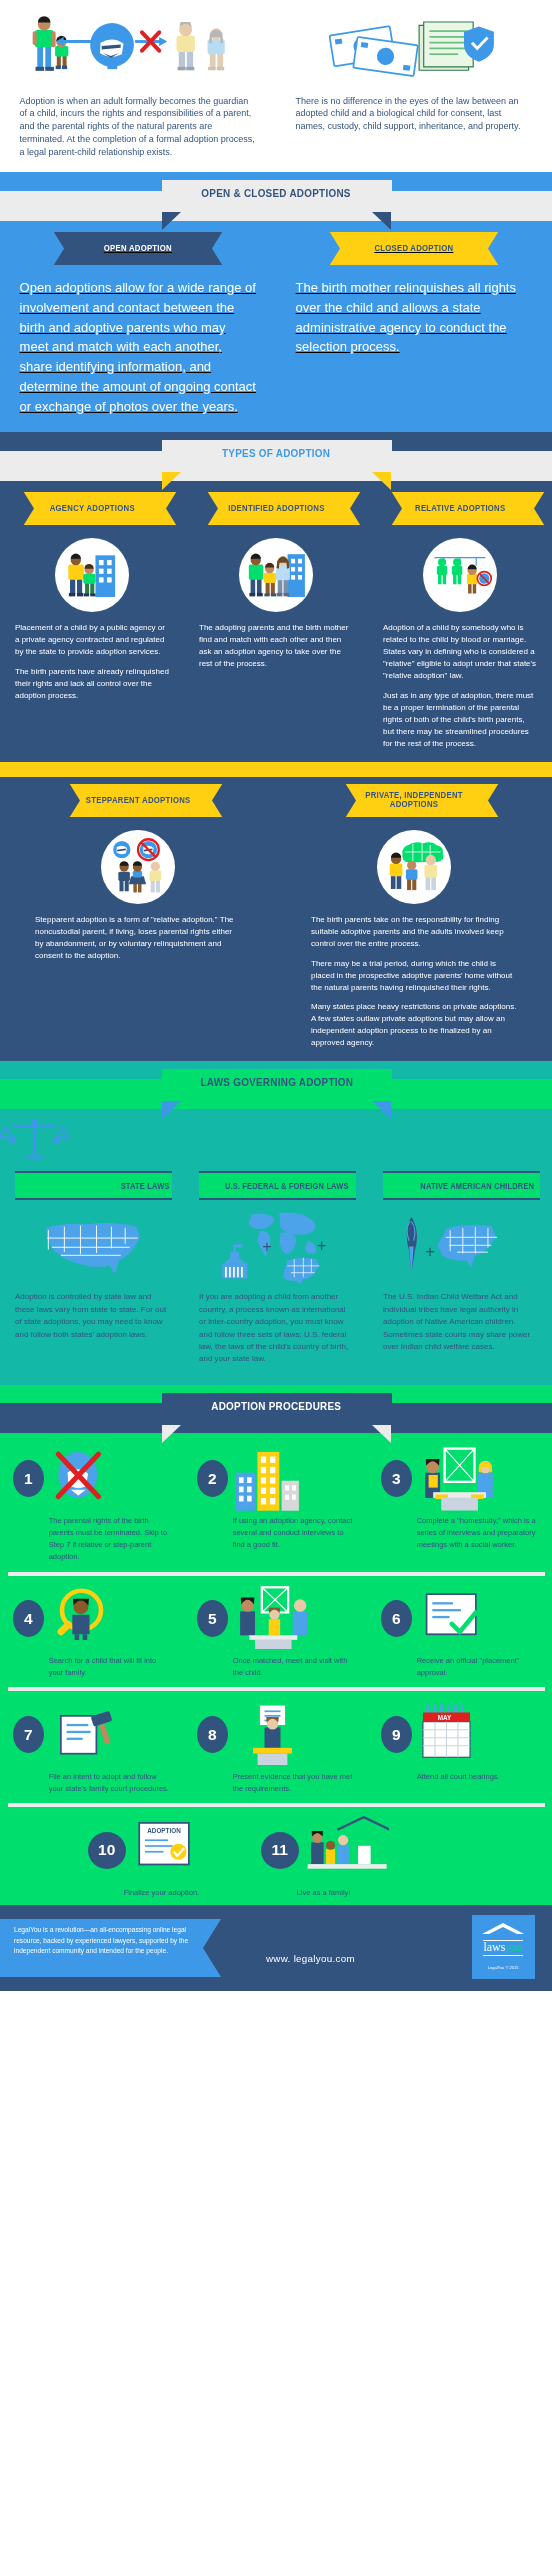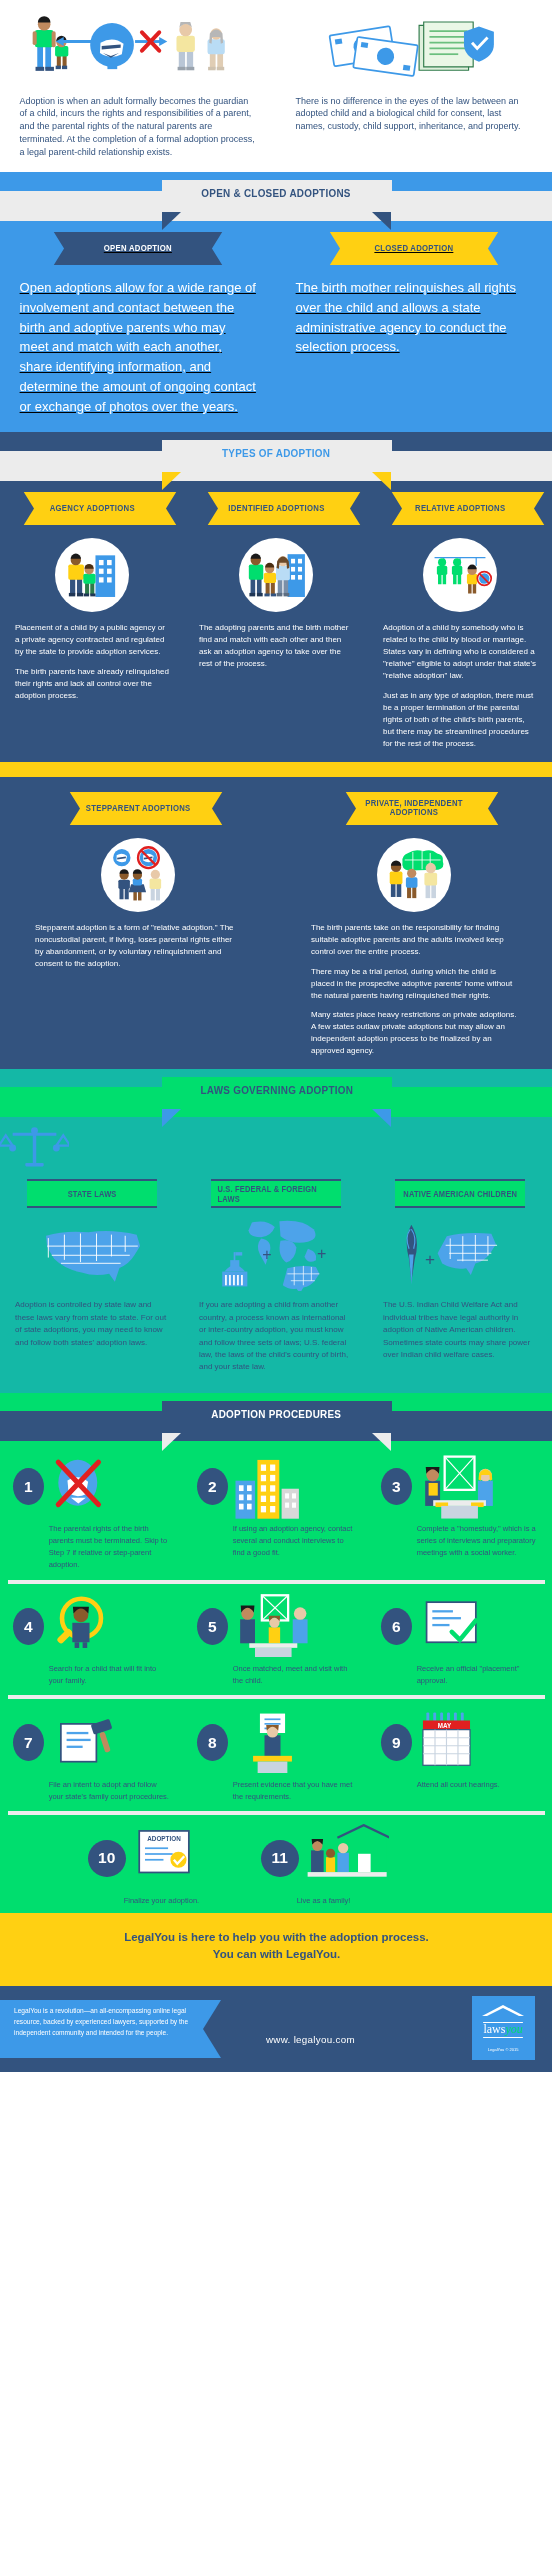--- a/index.html
+++ b/index.html
@@ -124,22 +124,22 @@
   
   .sec-laws { background:#14b8a6; padding-bottom:19px; }
   .laws-bar { background:#00de6e; }
   .laws-plate { background:#00de6e; }
   .laws-text { color:#33537f; }
   .notch-l-bl { left:162px; border-left:19px solid #3d99e8; border-bottom:18.4px solid transparent; }
   .notch-r-bl { right:162px; border-right:19px solid #3d99e8; border-bottom:18.4px solid transparent; }
   .scale-wrap { text-align:center; margin:-2.3px 0 9.2px 0; }
   .law-head {
     background:#00de6e; border-top:2.3px solid #33537f; border-bottom:2.3px solid #33537f;
-    height:29px; display:flex; align-items:center; justify-content:center;
-    margin:0 auto 8px auto; width:130px;
+    height:29px; display:flex; align-items:center; justify-content:flex-end;
+    margin:0 auto 8px auto; width:157px;
   }
   .law-head span {
     font-family:"Liberation Sans Narrow","Liberation Sans", sans-serif;
     font-weight:bold; font-size:8.3px; color:#33537f; letter-spacing:0.2px;
     transform:scaleX(0.9); display:inline-block;
   }
   .law-art { height:75px; display:flex; align-items:flex-end; justify-content:center; }
   .laws-body {
     font-size:8px; line-height:1.55; color:#33537f; margin-top:8px;
     font-family:"Liberation Sans Narrow","Liberation Sans", sans-serif;
@@ -485,21 +485,21 @@
         </div>
         <div class="types-body">
           <p>Adoption of a child by somebody who is related to the child by blood or marriage.  States vary in defining who is considered a "relative" eligible to adopt under that state's "relative adoption" law.</p>
           <p>Just as in any type of adoption, there must be a proper termination of the parental rights of both of the child's birth parents, but there may be streamlined procedures for the rest of the process.</p>
         </div>
       </div>
     </div>
 
     <div class="yellow-stripe" style="margin-top:4.6px"></div>
 
-    <div class="two-col-types" style="margin-top:15px">
+    <div class="two-col-types" style="margin-top:7px">
 
       <div>
         <div class="tag" style="width:154px">
           <svg class="tag-body" width="154" height="33" viewBox="0 0 268 58">
             <path d="M0 0 h268 l-18 29 18 29 H0 l18 -29z" fill="#ffd012"></path>
           </svg>
           <span class="tag-label" style="color:#33537f">STEPPARENT ADOPTIONS</span>
         </div>
         <div class="circle-art">
           <svg width="74" height="74" viewBox="0 0 128 128">
@@ -963,24 +963,20 @@
               <circle cx="70" cy="42" r="9" fill="#e8c9a8"></circle>
               <rect x="8" y="84" width="138" height="8" fill="#ececec"></rect>
             </svg>
           </div>
         </div>
         <div class="step-cap">Live as a family!</div>
       </div>
     </div>
   </div>
 
-  <div class="cta">
-    <div class="cta-line">LegalYou is here to help you with the adoption process.</div>
-    <div class="cta-line">You can with LegalYou.</div>
-  </div>
 
   <div class="footer">
     <div class="foot-flag">
       <div class="foot-flag-text">LegalYou is a revolution—an all-encompassing online legal resource, backed by experienced lawyers, supported by the independent community and intended for the people.</div>
     </div>
     <div class="foot-url">www. legalyou.com</div>
     <div class="foot-logo">
       <div class="logo-roof"></div>
       <div class="logo-line"></div>
       <div class="logo-word">

